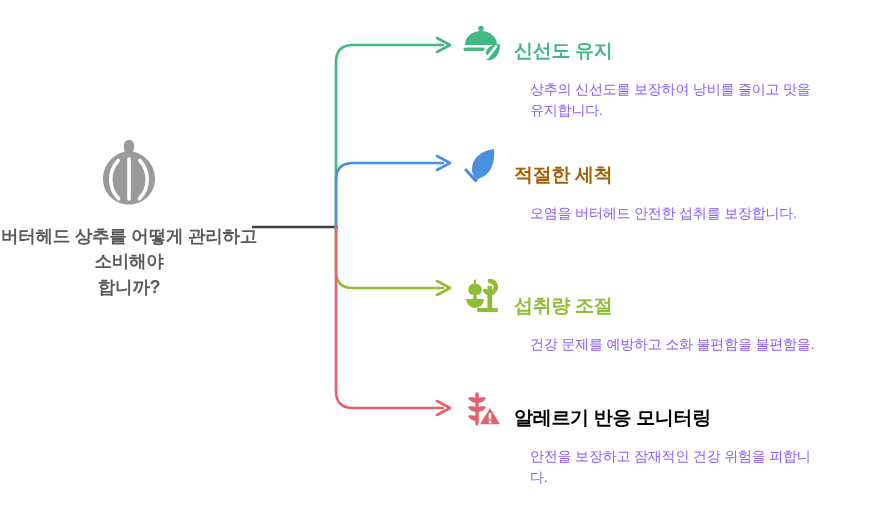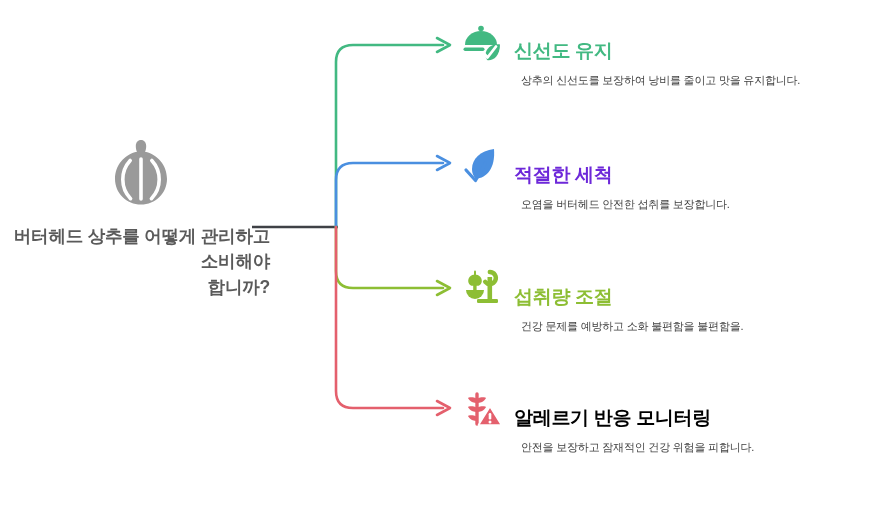--- a/index.html
+++ b/index.html
@@ -22,22 +22,21 @@
     width: 880px;
     height: 524px;
   }
 
   
   .root-node {
     position: absolute;
     left: 0px;
     top: 138px;
     width: 258px;
-    text-align: right;
-    padding-left: 12px;
+    text-align: center;
   }
   .root-icon {
     display: block;
     margin: 0 auto 16px auto;
     width: 62px;
     height: 70px;
   }
   .root-label {
     font-size: 17.5px;
     font-weight: bold;
@@ -74,30 +73,30 @@
     width: 318px;
   }
   .branch-title {
     font-size: 19px;
     font-weight: bold;
     line-height: 1.2;
     letter-spacing: -0.3px;
     margin: 18px 0 9px 0;
   }
   .branch-desc {
-    font-size: 11px;
-    color: #404040;
+    font-size: 14px;
+    color: #8b5cf6;
     line-height: 1.5;
     letter-spacing: -0.2px;
-    margin: 7px;
+    margin: 16px;
   }
 
   #branch-0 { left: 462px; top: 22px; }
   #branch-1 { left: 462px; top: 146px; }
-  #branch-2 { left: 462px; top: 268px; }
+  #branch-2 { left: 462px; top: 277px; }
   #branch-3 { left: 462px; top: 389px; }
 </style>
 </head>
 <body>
 
 <div id="mindmap">
 
   <svg class="connectors" viewBox="0 0 880 524">
 
     <path d="M 252 227 L 338 227" fill="none" stroke="#3f4146" stroke-width="2.6" stroke-linecap="butt"></path>
@@ -144,21 +143,21 @@
     </div>
   </div>
 
   <div class="branch" id="branch-1">
     <svg class="branch-icon" viewBox="0 0 40 38">
       <path d="M32 2 c-14 2 -22 10 -22 20 c0 4 1.4 7.4 3.6 9.8
                C25 31 33.5 21 32 2 Z" fill="#4a8fe0"></path>
       <path d="M4 23 L13.5 33.5 L23.5 16" fill="none" stroke="#4a8fe0" stroke-width="3.2" stroke-linecap="round" stroke-linejoin="round"></path>
     </svg>
     <div class="branch-body">
-      <p class="branch-title" style="color:#6d28d9">적절한 세척</p>
+      <p class="branch-title" style="color:#a16207">적절한 세척</p>
       <p class="branch-desc">오염을 버터헤드 안전한 섭취를 보장합니다.</p>
     </div>
   </div>
 
   <div class="branch" id="branch-2">
     <svg class="branch-icon" viewBox="0 0 40 38">
 
       <rect x="25.5" y="8" width="4.6" height="23" fill="#8dbe34"></rect>
       <rect x="15" y="30" width="21" height="4" rx="1.2" fill="#8dbe34"></rect>
 

